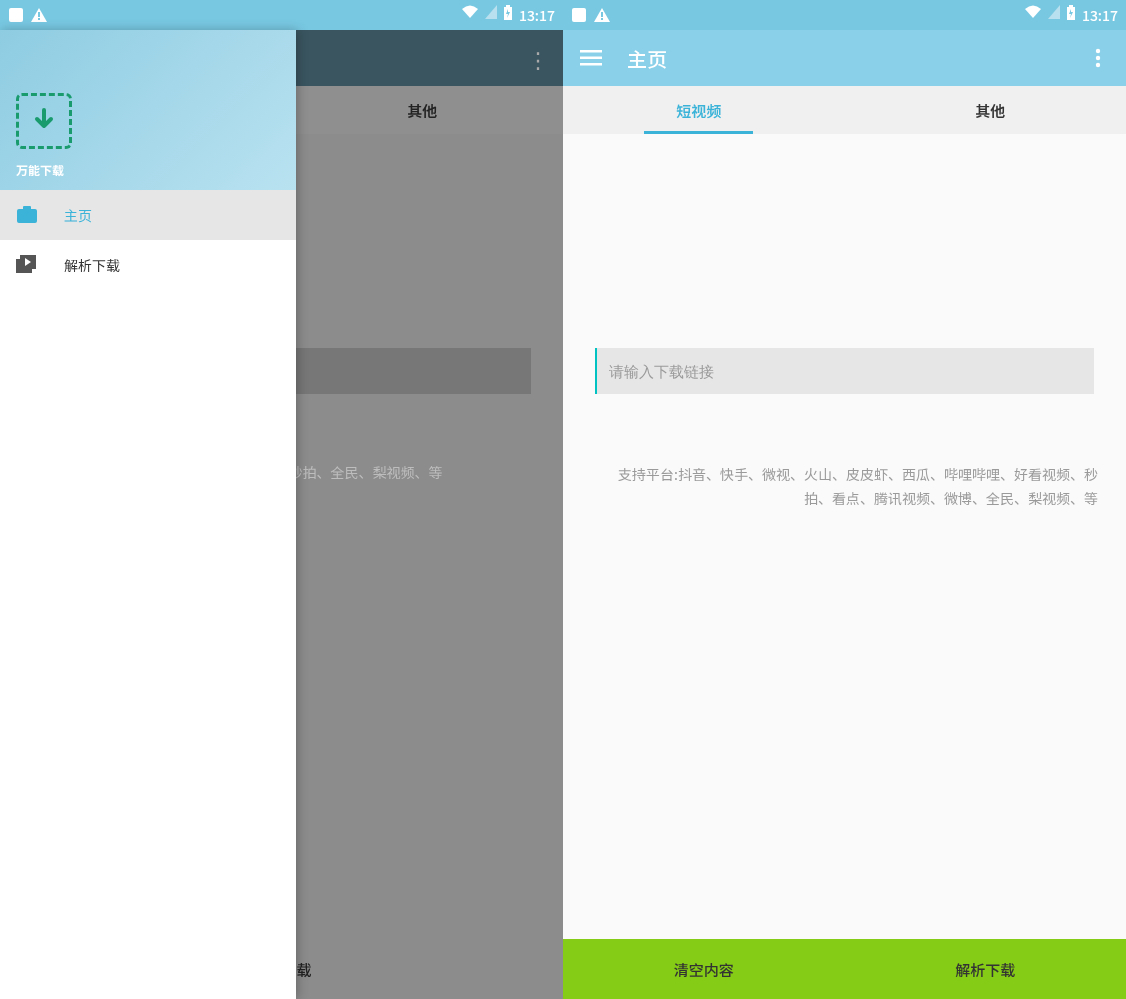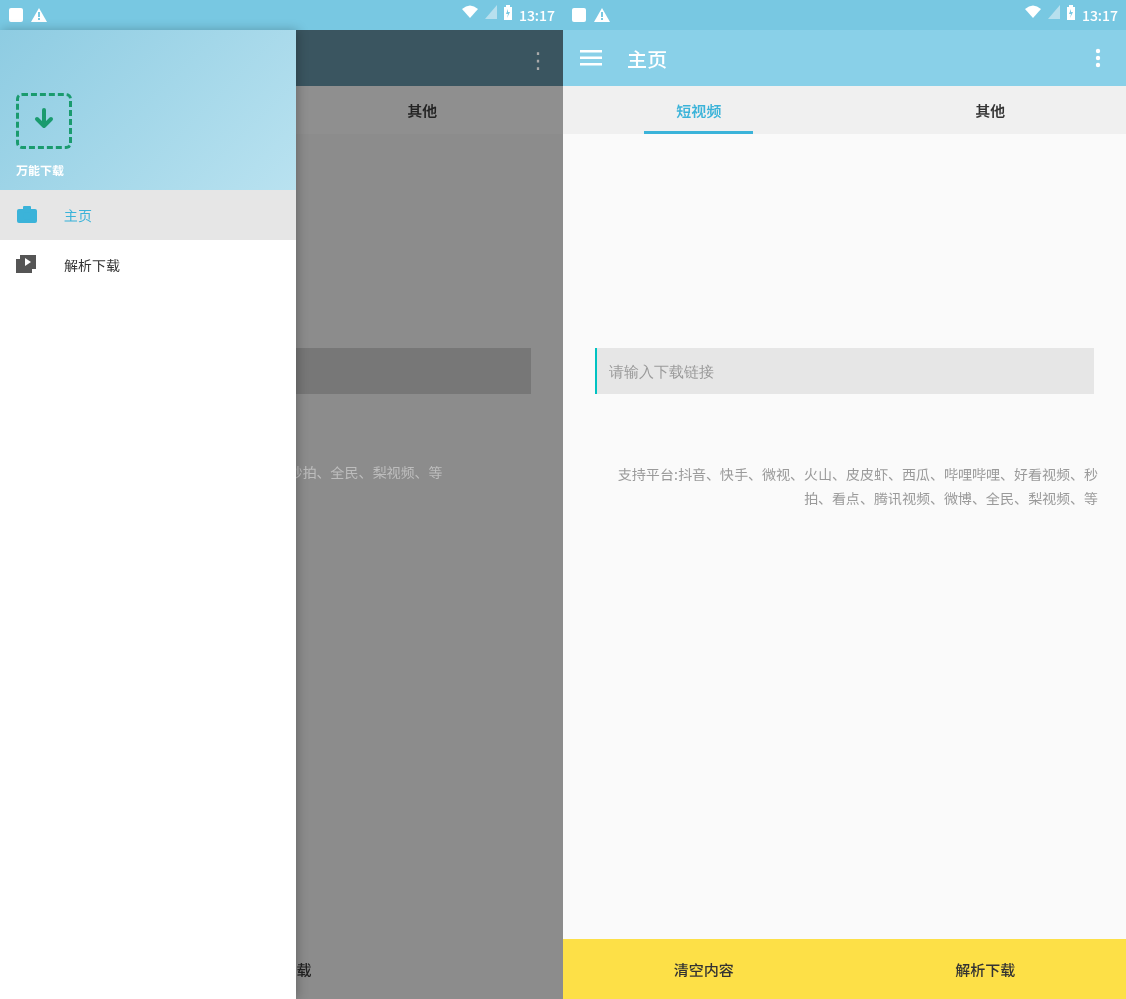--- a/index.html
+++ b/index.html
@@ -113,21 +113,21 @@
     font-size: 14px;
     line-height: 24px;
   }
 
   
   .footer {
     position: absolute;
     left: 0; right: 0; bottom: 0;
     height: 60px;
     display: flex;
-    background: #fde047;
+    background: #84cc16;
   }
   .footer .fbtn {
     flex: 1;
     display: flex;
     align-items: center;
     justify-content: center;
     font-size: 15px;
     color: #333;
     font-weight: 500;
   }

